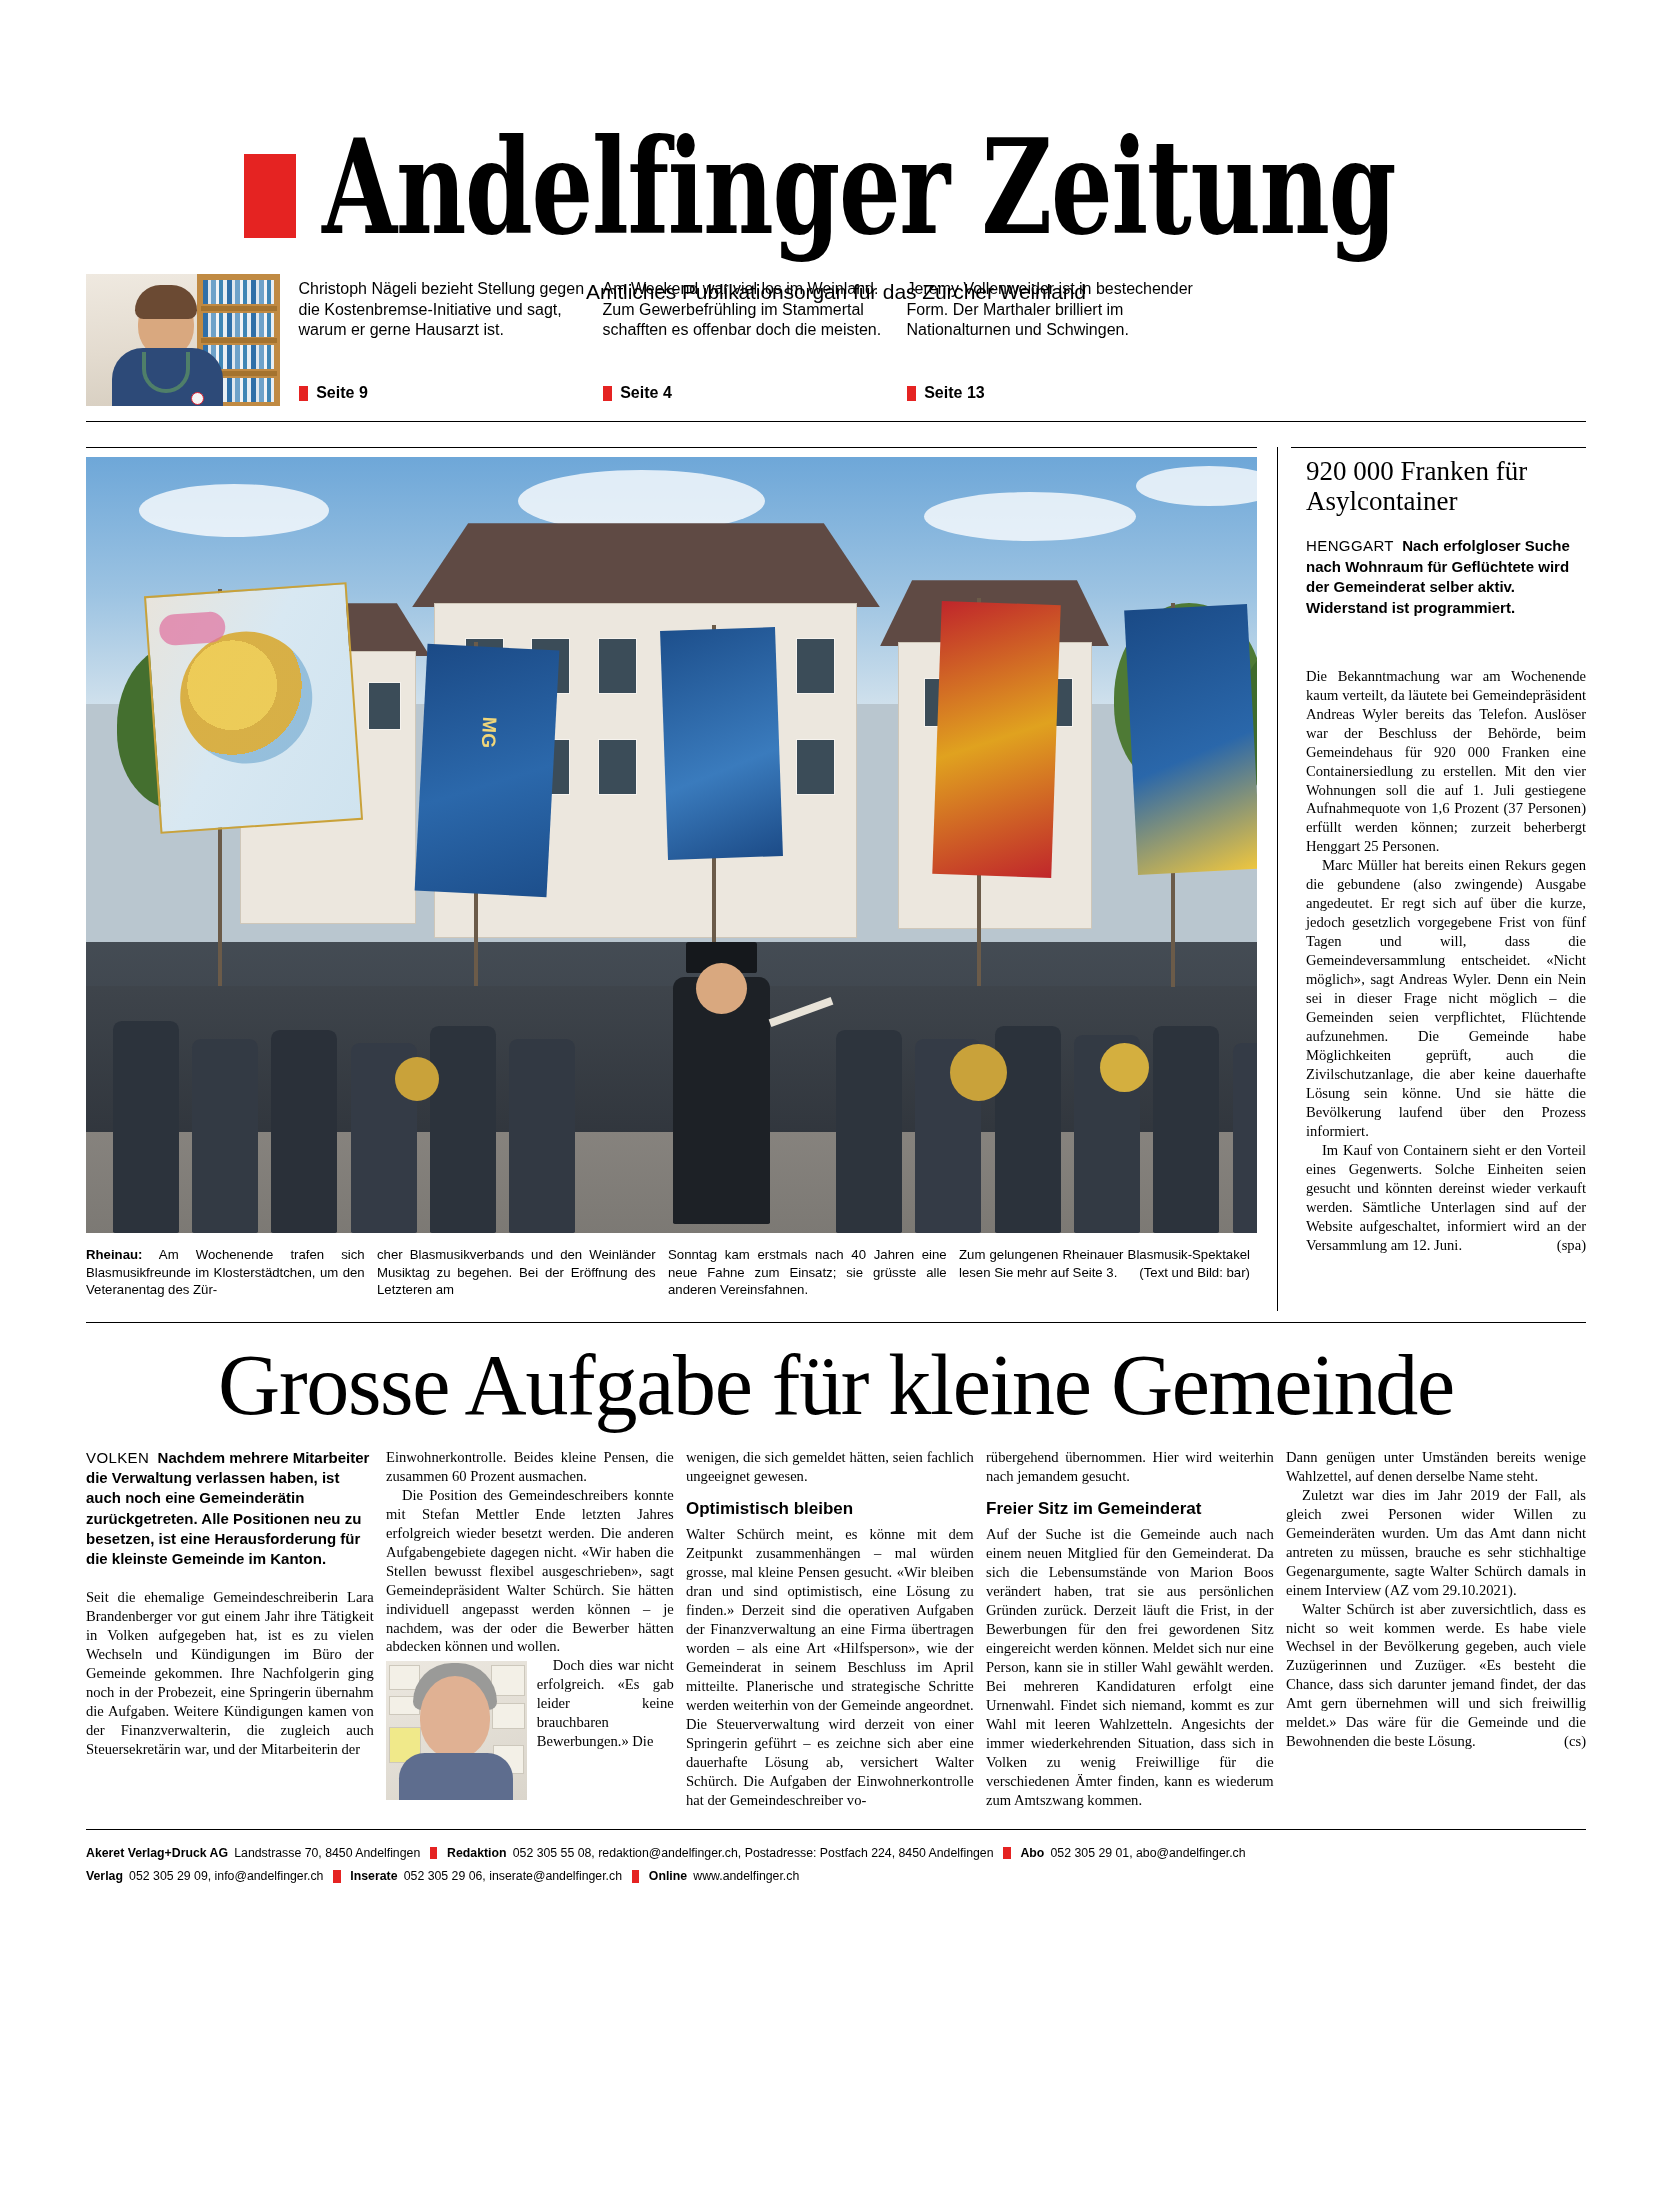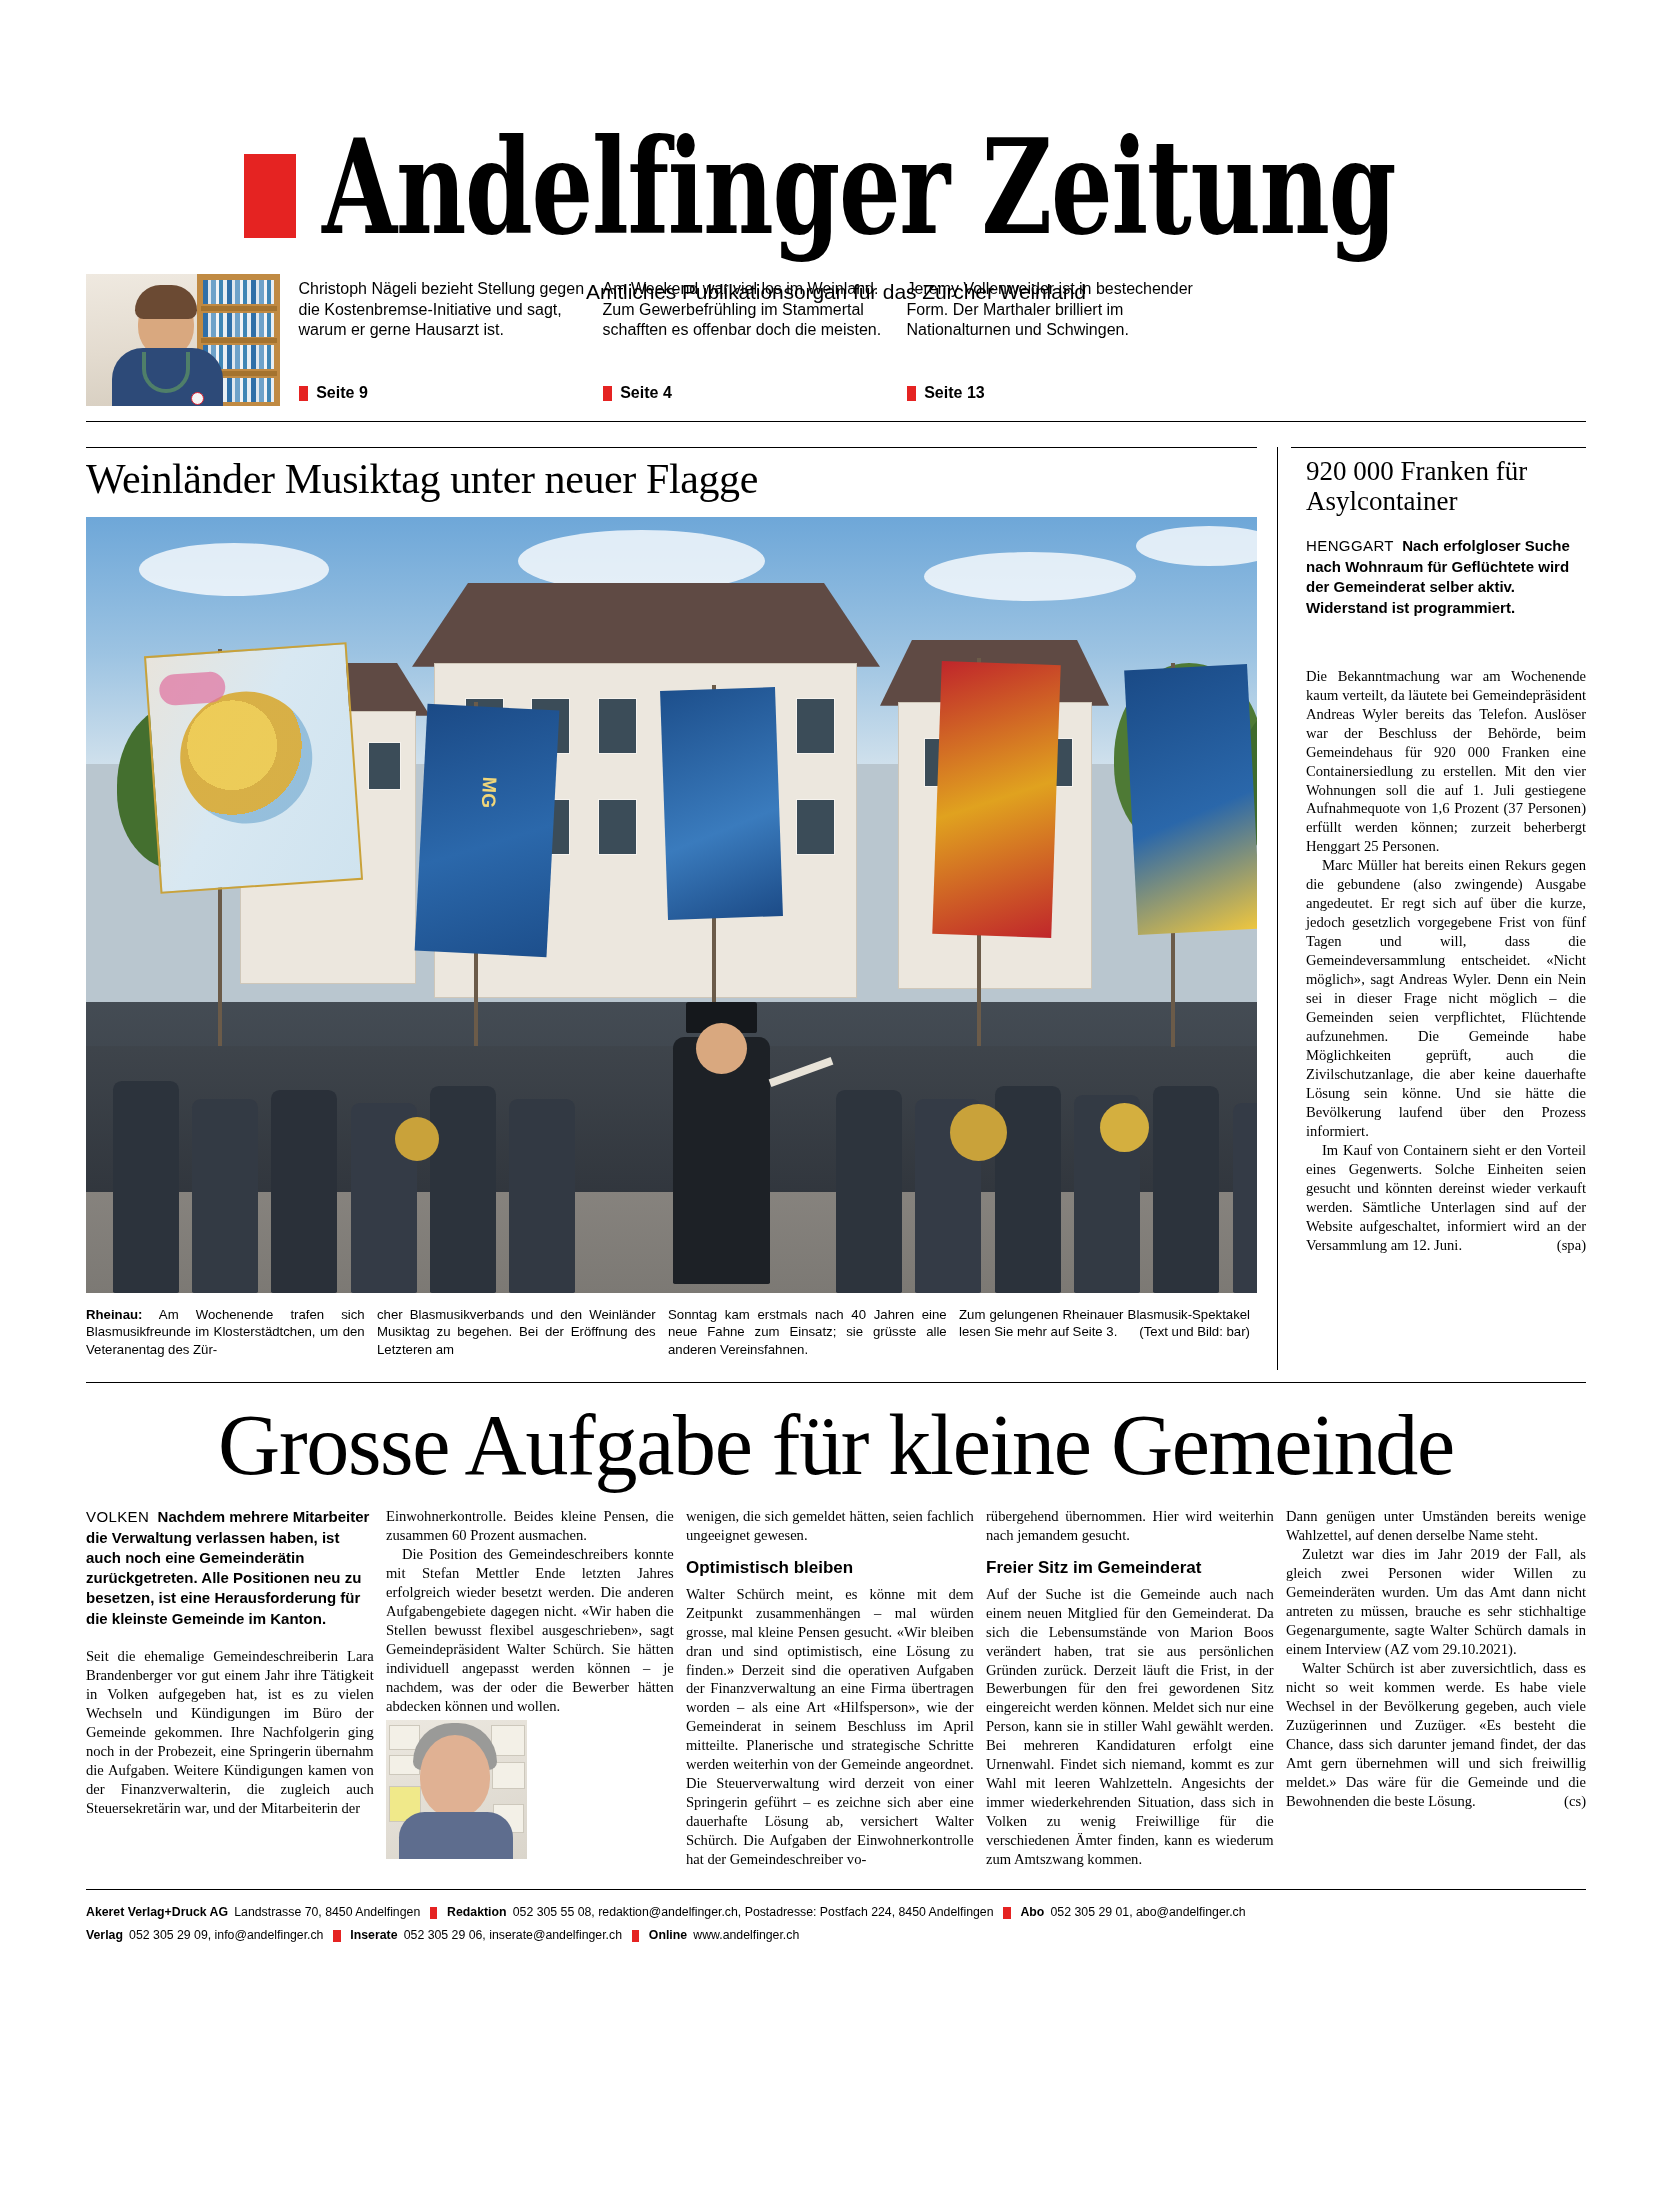--- a/index.html
+++ b/index.html
@@ -312,21 +312,20 @@
           <span>Seite 13</span>
         </div>
       </div>
     </div>
   </div>
 
   <div class="topblock">
 
     <div class="topmain">
       <div class="topmain-rule"></div>
-      <h1 class="main-head">Weinländer Musiktag unter neuer Flagge</h1>
 
       <div class="photo">
         <div class="sky"></div>
         <div class="cloud" style="left:53px;top:26.5px;width:190px;height:53px"></div>
         <div class="cloud" style="left:432px;top:13.2px;width:247px;height:62px"></div>
         <div class="cloud" style="left:838px;top:35px;width:212px;height:49px"></div>
         <div class="cloud" style="left:1050px;top:8.8px;width:146px;height:40px"></div>
 
         <div class="roof" style="left:326px;top:66px;width:468px;height:84px;clip-path:polygon(0 100%,12% 0,88% 0,100% 100%)"></div>
         <div class="bldg" style="left:348px;top:146px;width:423px;height:335px"></div>
@@ -454,20 +453,21 @@
           <div class="note" style="left:2.6px;top:4.4px;width:31px;height:25px"></div>
           <div class="note" style="left:2.6px;top:35px;width:31px;height:19.4px"></div>
           <div class="note y" style="left:2.6px;top:66px;width:32px;height:36px"></div>
           <div class="note" style="left:105px;top:4.4px;width:34px;height:31px"></div>
           <div class="note" style="left:106px;top:42px;width:33px;height:26.5px"></div>
           <div class="note" style="left:107px;top:84px;width:31px;height:29px"></div>
           <div class="hair2"></div>
           <div class="face"></div>
           <div class="shirt"></div>
         </div>
+        <p>Doch dies war nicht erfolgreich. «Es gab leider keine brauchbaren Bewerbungen.» Die</p>
       </div>
     </div>
 
     <div class="bcol">
       <div class="body">
         <p class="noind">wenigen, die sich gemeldet hätten, seien fachlich ungeeignet gewesen.</p>
       </div>
       <h3>Optimistisch bleiben</h3>
       <div class="body">
         <p class="noind">Walter Schürch meint, es könne mit dem Zeitpunkt zusammenhängen – mal würden grosse, mal kleine Pensen gesucht. «Wir bleiben dran und sind optimistisch, eine Lösung zu finden.» Derzeit sind die operativen Aufgaben der Finanzverwaltung an eine Firma übertragen worden – als eine Art «Hilfsperson», wie der Gemeinderat in seinem Beschluss im April mitteilte. Planerische und strategische Schritte werden weiterhin von der Gemeinde angeordnet. Die Steuerverwaltung wird derzeit von einer Springerin geführt – es zeichne sich aber eine dauerhafte Lösung ab, versichert Walter Schürch. Die Aufgaben der Einwohnerkontrolle hat der Gemeindeschreiber vo-</p>

